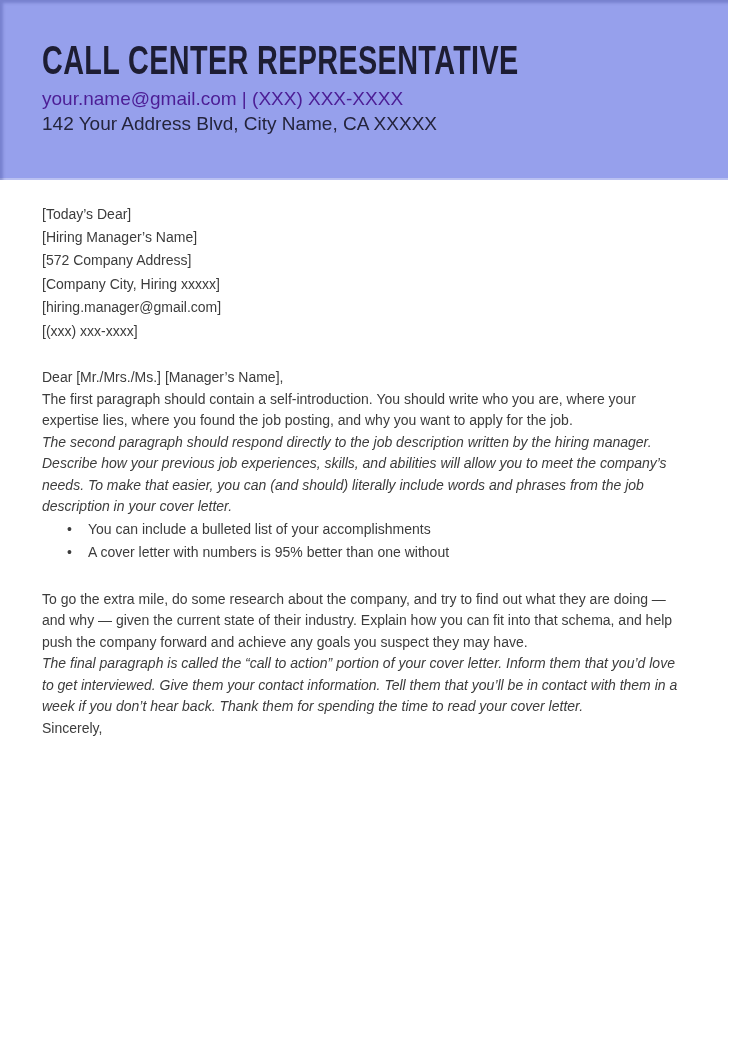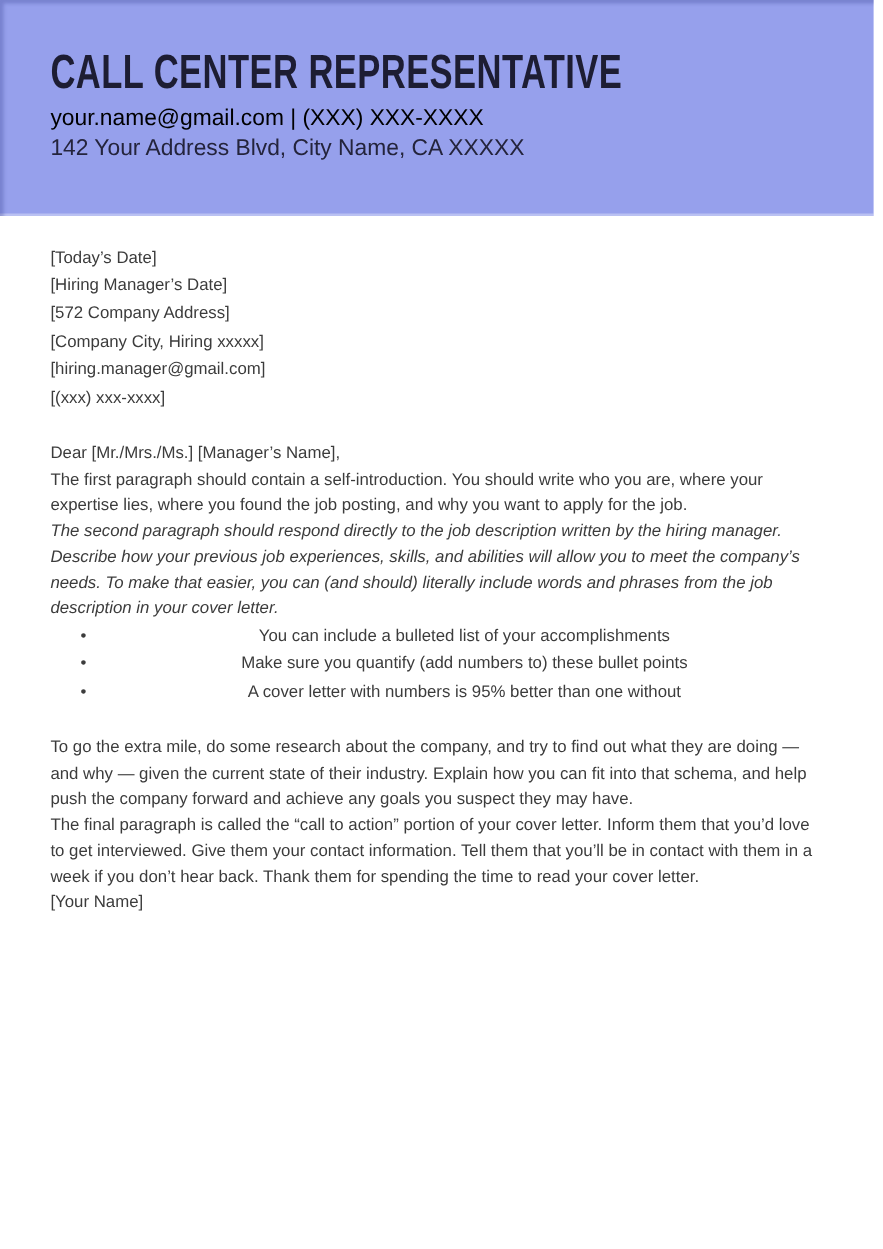--- a/index.html
+++ b/index.html
@@ -28,21 +28,21 @@
     color: #1d1d33;
     white-space: nowrap;
     transform: scaleX(0.72);
     transform-origin: 0 50%;
   }
   .contact-line {
     margin: 7px 0 0 0;
     font-size: 19px;
     line-height: 24px;
     font-weight: 400;
-    color: #000000;
+    color: #4c1d95;
     white-space: nowrap;
   }
   .address-line {
     margin: 1px 0 0 0;
     font-size: 19px;
     line-height: 24px;
     font-weight: 400;
     color: #24243c;
     white-space: nowrap;
   }
@@ -55,76 +55,74 @@
   .p-date { margin-bottom: 24px; }
   .recipient-block { line-height: 23.5px; margin-bottom: 24px; }
   .recipient-block .line { display: block; }
   .p-greeting { margin-bottom: 25px; }
   .p-body1 { margin-bottom: 27px; }
   .p-body2 { margin-bottom: 27px; font-style: italic; }
   .bullet-list {
     list-style: none;
     margin: 0 0 24px 0;
     padding: 0 0 0 25px;
-    text-align: center;
   }
   .bullet-list li {
     position: relative;
     line-height: 23.5px;
     padding-left: 21px;
   }
   .bullet-list li::before {
     content: "\2022";
     position: absolute;
     left: 0;
     top: 0;
     color: #3c3c3c;
   }
   .p-body3 { margin-bottom: 26px; }
-  .p-body4 { margin-bottom: 27px; }
+  .p-body4 { margin-bottom: 27px; font-style: italic; }
   .p-closing { margin-bottom: 26px; }
   .p-signature { margin-bottom: 0; }
 </style>
 </head>
 <body>
 
 <div class="page">
 
   <div class="header">
     <h1 class="job-title">CALL CENTER REPRESENTATIVE</h1>
     <div class="contact-line">your.name@gmail.com | (XXX) XXX-XXXX</div>
     <div class="address-line">142 Your Address Blvd, City Name, CA XXXXX</div>
   </div>
 
   <div class="letter">
 
-    <p class="p-date">[Today’s Date]</p>
+    <p class="p-date">[Today’s Dear]</p>
 
     <div class="recipient-block">
-      <span class="line">[Hiring Manager’s Date]</span>
+      <span class="line">[Hiring Manager’s Name]</span>
       <span class="line">[572 Company Address]</span>
       <span class="line">[Company City, Hiring xxxxx]</span>
       <span class="line">[hiring.manager@gmail.com]</span>
       <span class="line">[(xxx) xxx-xxxx]</span>
     </div>
 
     <p class="p-greeting">Dear [Mr./Mrs./Ms.] [Manager’s Name],</p>
 
     <p class="p-body1">The first paragraph should contain a self-introduction. You should write who you are, where your expertise lies, where you found the job posting, and why you want to apply for the job.</p>
 
     <p class="p-body2">The second paragraph should respond directly to the job description written by the hiring manager. Describe how your previous job experiences, skills, and abilities will allow you to meet the company’s needs. To make that easier, you can (and should) literally include words and phrases from the job description in your cover letter.</p>
 
     <ul class="bullet-list">
       <li>You can include a bulleted list of your accomplishments</li>
-      <li>Make sure you quantify (add numbers to) these bullet points</li>
       <li>A cover letter with numbers is 95% better than one without</li>
     </ul>
 
     <p class="p-body3">To go the extra mile, do some research about the company, and try to find out what they are doing — and why — given the current state of their industry. Explain how you can fit into that schema, and help push the company forward and achieve any goals you suspect they may have.</p>
 
     <p class="p-body4">The final paragraph is called the “call to action” portion of your cover letter. Inform them that you’d love to get interviewed. Give them your contact information. Tell them that you’ll be in contact with them in a week if you don’t hear back. Thank them for spending the time to read your cover letter.</p>
 
+    <p class="p-closing">Sincerely,</p>
 
-    <p class="p-signature">[Your Name]</p>
 
   </div>
 
 </div>
 
 </body></html>

